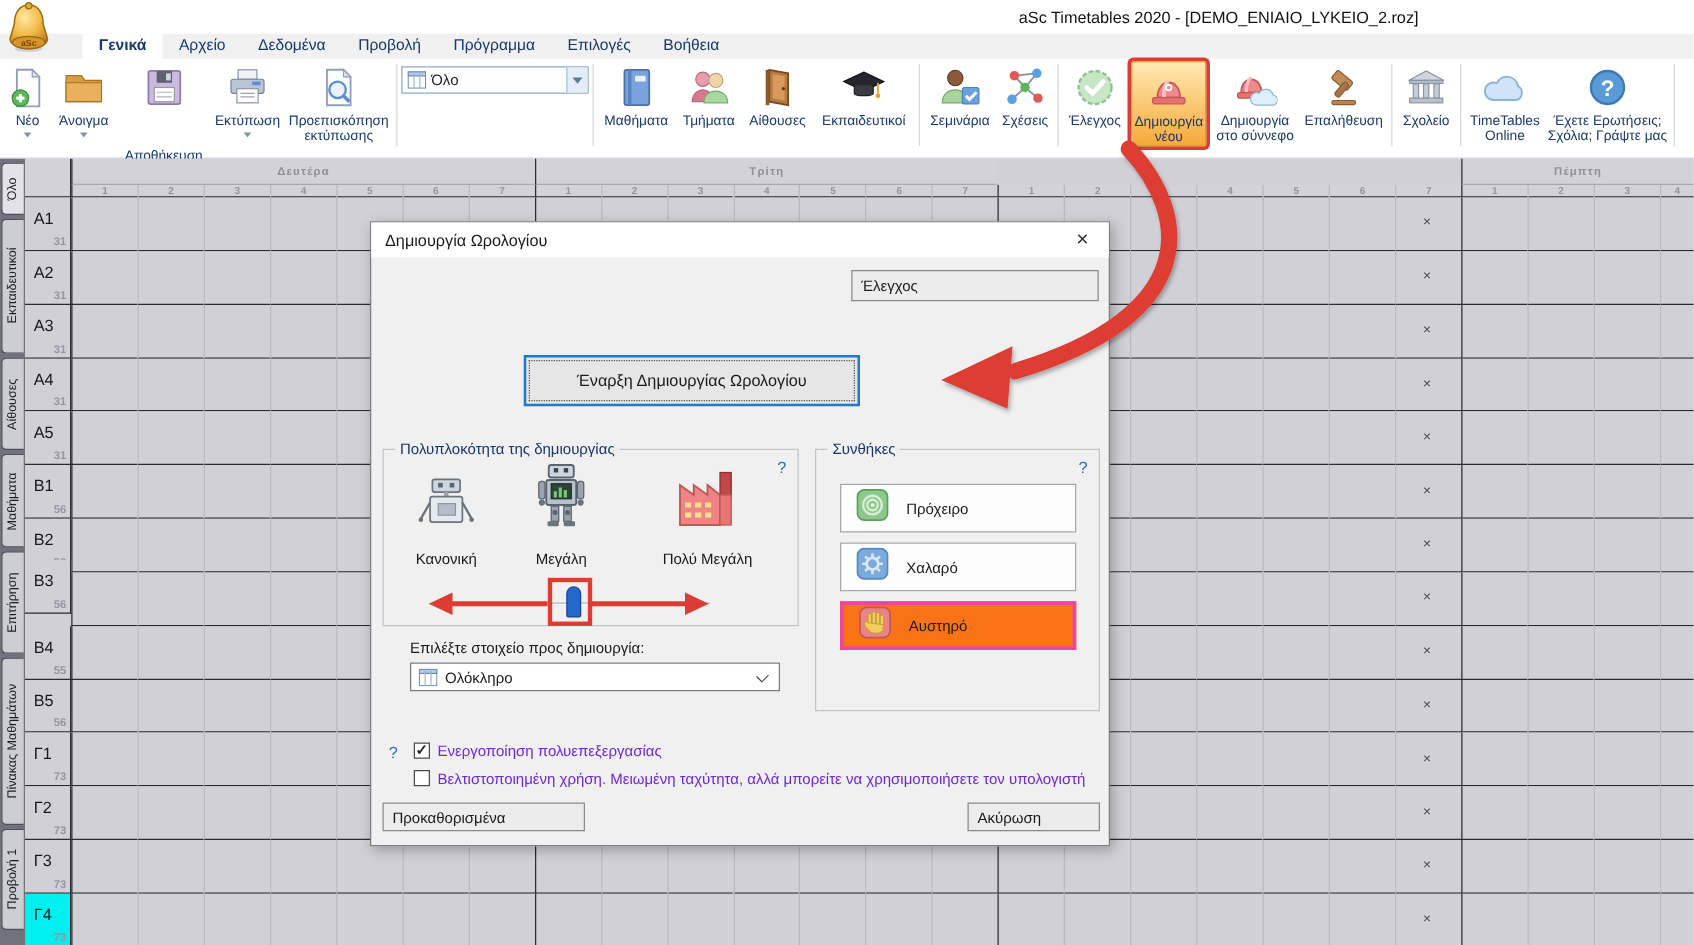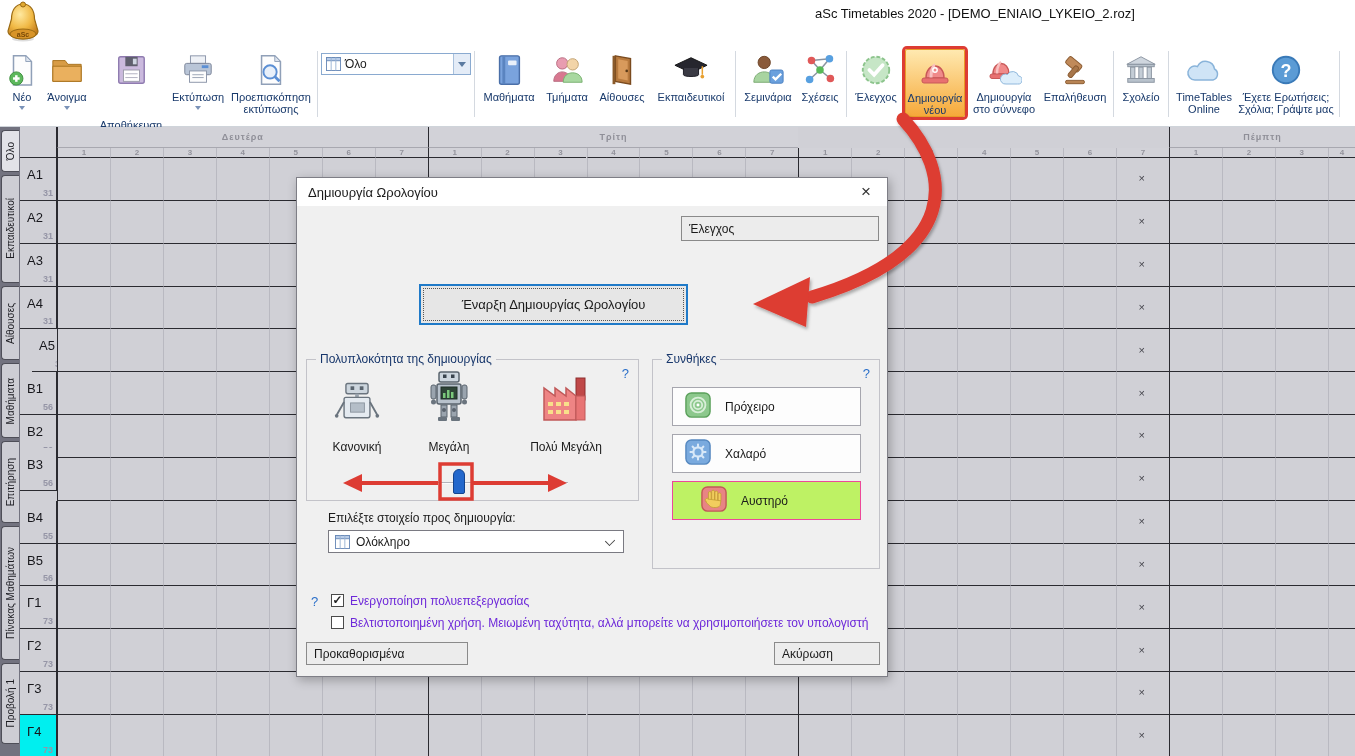--- a/index.html
+++ b/index.html
@@ -85,21 +85,21 @@
   #grp-cond .helpq { right:9px; top:6px; }
   .cx-opt { position:absolute; text-align:center; }
   .cx-opt .cxicon { height:52px; display:flex; align-items:flex-end; justify-content:center; }
   .cx-opt .cxlabel { font-size:12px; color:#1a1a1a; margin-top:14px; }
   #cx-slider-line { position:absolute; left:42px; top:122px; width:219px; height:2px; background:#b2b2ba;
     border-bottom:1px solid #fbfbfd; }
   #cx-thumb { position:absolute; left:146px; top:109px; width:12px; height:25px; background:#2468cc;
     border:1px solid #14448e; border-radius:6px 6px 2px 2px; }
   .cond-btn { position:absolute; left:19px; width:189px; height:39px; background:#fdfdfd;
     border:1px solid #a6a6ae; display:flex; align-items:center; cursor:default; }
-  .cond-btn.selected { background:#bef264; border:1px solid #ec4899;padding-left:16px; }
+  .cond-btn.selected { background:#f97316; border:3px solid #ec4899; }
   .cond-btn .cicon { margin-left:12px; }
   .cond-btn .clabel { font-size:12px; color:#1a1a1a; margin-left:14px; }
   #select-label { position:absolute; left:31px; top:333px; font-size:12px; color:#1a1a1a; }
   #dropdown { position:absolute; left:31px; top:352px; width:296px; height:23px; background:#fff;
     border:1px solid #7a7a82; display:flex; align-items:center; }
   #dropdown .dval { font-size:12px; color:#1a1a1a; margin-left:6px; }
   #dropdown .chev { position:absolute; right:9px; top:6px; width:8px; height:8px;
     border-left:1.6px solid #444; border-bottom:1.6px solid #444; transform:rotate(-45deg) scale(1,.8); }
   #help2 { left:14px; top:416px; }
   .cbrow { position:absolute; left:34px; display:flex; align-items:flex-start; }
@@ -127,20 +127,29 @@
             <stop offset="1" stop-color="#c07818"></stop>
           </radialGradient>
         </defs>
         <ellipse cx="19" cy="38" rx="11" ry="2.5" fill="#00000022"></ellipse>
         <path d="M19 3 c-8 0 -11.5 7 -11.5 15 l-3.5 12 a15 8 0 0 0 30 0 l-3.5 -12 c0 -8 -3.5 -15 -11.5 -15z" fill="url(#gb)" stroke="#9a6a14" stroke-width="1.2"></path>
         <circle cx="19" cy="3.5" r="2.5" fill="#e0a830" stroke="#9a6a14"></circle>
         <ellipse cx="19" cy="33" rx="13" ry="5" fill="#d89428" stroke="#9a6a14"></ellipse>
         <text x="19" y="36" text-anchor="middle" font-family="Liberation Sans, sans-serif" font-size="7" font-weight="bold" fill="#7a4a08">aSc</text>
       </svg></div>
 
+  <div id="menubar">
+      <div class="menu-item active">Γενικά</div>
+      <div class="menu-item">Αρχείο</div>
+      <div class="menu-item">Δεδομένα</div>
+      <div class="menu-item">Προβολή</div>
+      <div class="menu-item">Πρόγραμμα</div>
+      <div class="menu-item">Επιλογές</div>
+      <div class="menu-item">Βοήθεια</div>
+    </div>
 
   <div id="ribbon">
       <div class="tb-btn" style="width: 36px;">
         <div class="ticon">
           <svg width="34" height="34" viewBox="0 0 36 36">
             <path d="M9 3h13l6 6v25H9z" fill="#fdfdfd" stroke="#90a0b8" stroke-width="1.6"></path>
             <path d="M22 3l6 6h-6z" fill="#dde4ef" stroke="#90a0b8"></path>
             <circle cx="12" cy="27" r="7" fill="#5cb85c" stroke="#3e8e3e"></circle>
             <rect x="8.5" y="25.7" width="7" height="2.6" fill="#fff"></rect>
             <rect x="10.7" y="23.5" width="2.6" height="7" fill="#fff"></rect>
@@ -514,21 +523,21 @@
       <div class="gc" style="left:957.1500000000001px;top:159.52px;width:52.95px;height:42.84px"></div>
       <div class="gc" style="left:1010.1000000000001px;top:159.52px;width:52.95px;height:42.84px"></div>
       <div class="gc" style="left:1063.0500000000002px;top:159.52px;width:52.95px;height:42.84px"></div>
       <div class="gc" style="left:1116px;top:159.52px;width:52.95px;height:42.84px">
         <span class="gx" style="left:21.475px;top:15.420000000000002px">×</span>
       </div>
       <div class="gc daystart" style="left:1168.95px;top:159.52px;width:52.95px;height:42.84px"></div>
       <div class="gc" style="left:1221.9px;top:159.52px;width:52.95px;height:42.84px"></div>
       <div class="gc" style="left:1274.8500000000001px;top:159.52px;width:52.95px;height:42.84px"></div>
       <div class="gc" style="left:1327.8000000000002px;top:159.52px;width:27.199999999999818px;height:42.84px"></div>
-      <div class="grh" style="left:32px;top:202.36px;width:37px;height:42.84px">
+      <div class="grh" style="left:20px;top:202.36px;width:37px;height:42.84px">
      <span class="rl">A5</span>
      <span class="rc">31</span>
       </div>
       <div class="gc daystart" style="left:57px;top:202.36px;width:52.95px;height:42.84px"></div>
       <div class="gc" style="left:109.95px;top:202.36px;width:52.95px;height:42.84px"></div>
       <div class="gc" style="left:162.9px;top:202.36px;width:52.95px;height:42.84px"></div>
       <div class="gc" style="left:215.85000000000002px;top:202.36px;width:52.95px;height:42.84px"></div>
       <div class="gc" style="left:268.8px;top:202.36px;width:52.95px;height:42.84px"></div>
       <div class="gc" style="left:321.75px;top:202.36px;width:52.95px;height:42.84px"></div>
       <div class="gc" style="left:374.70000000000005px;top:202.36px;width:52.95px;height:42.84px"></div>

